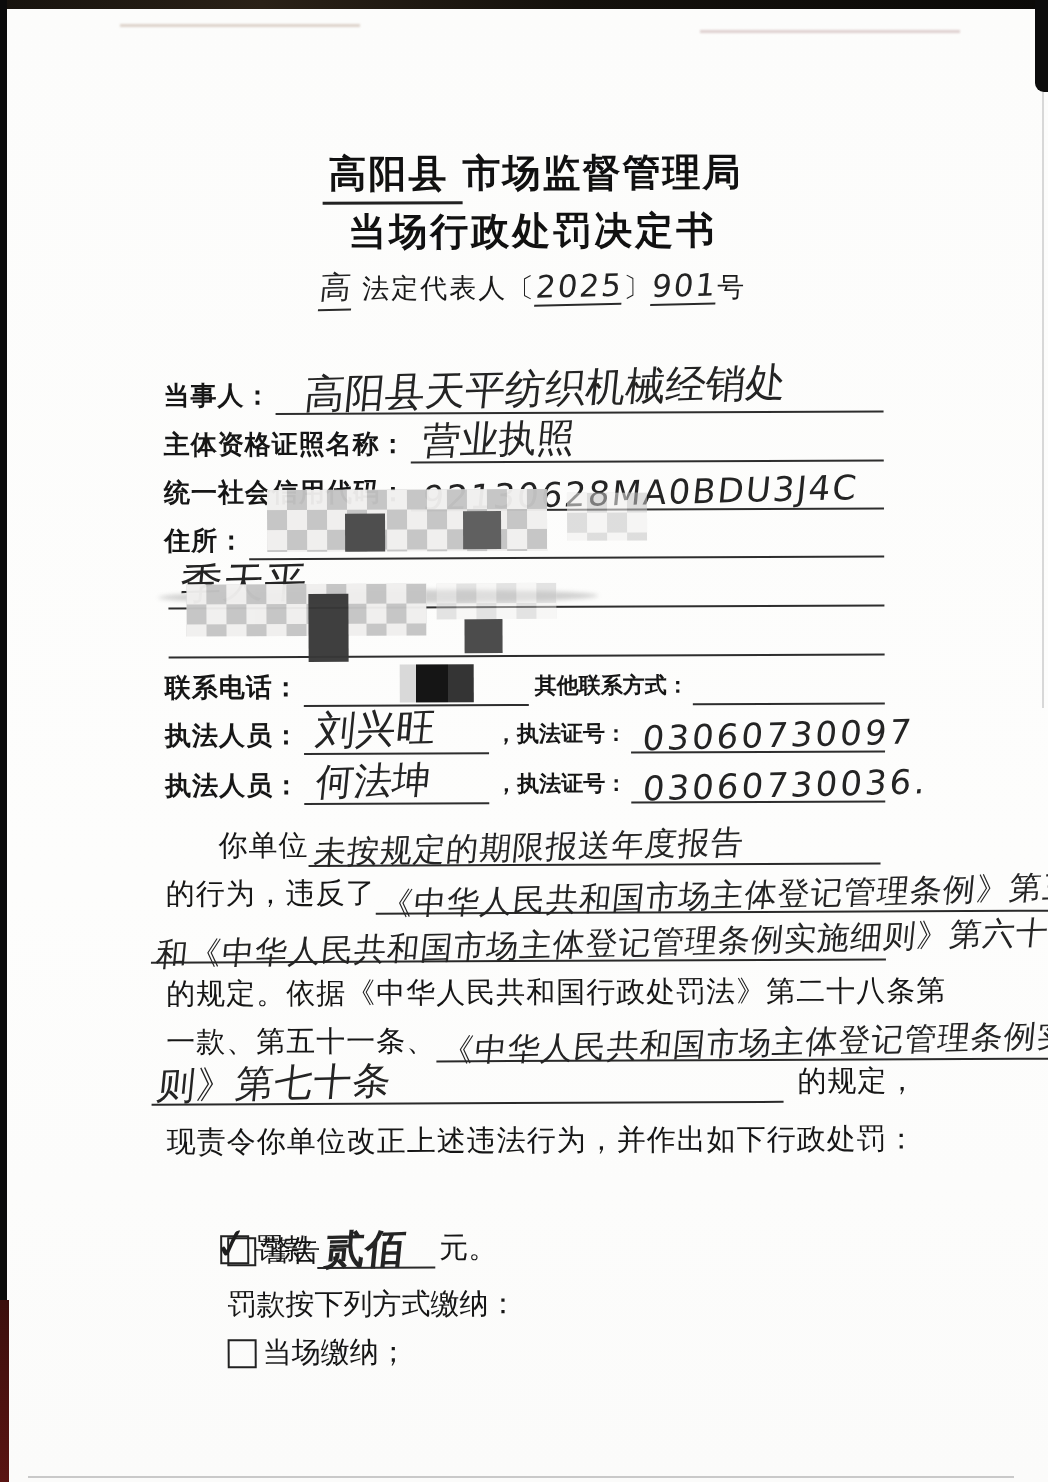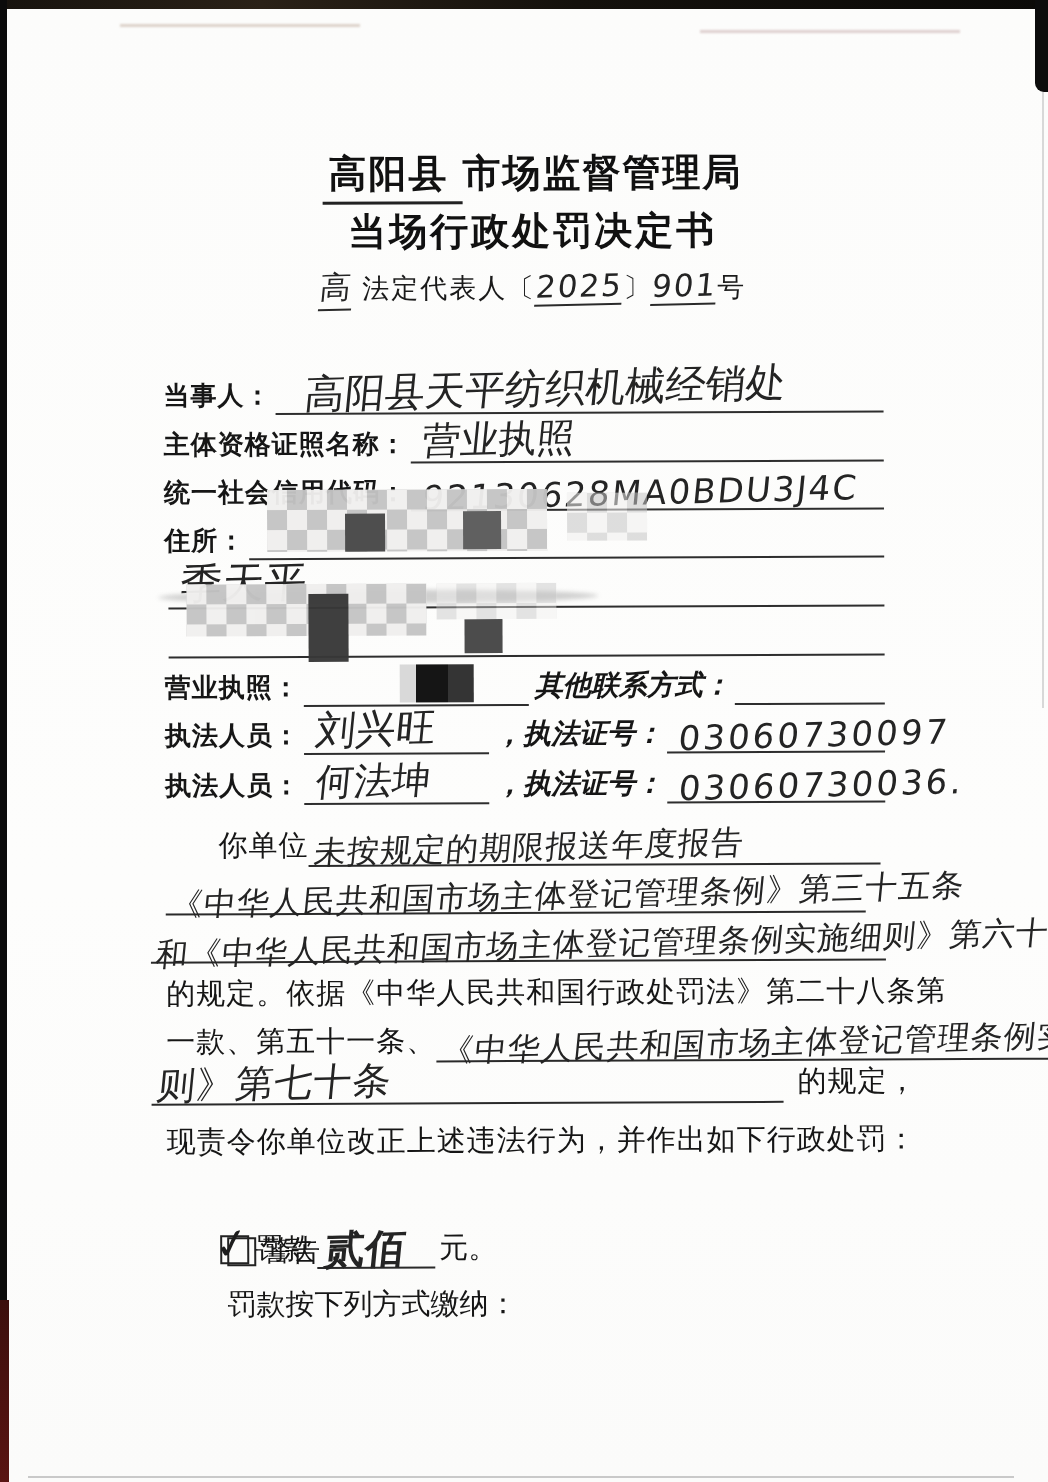--- a/index.html
+++ b/index.html
@@ -37,21 +37,21 @@
     transform:skewX(-7deg) rotate(-1.2deg);
     white-space:nowrap;
   }
 
   
   .fline{position:absolute;left:165px;width:720px;display:flex;align-items:flex-end;height:42px;}
   .lbl{font-size:26px;font-weight:600;letter-spacing:1px;line-height:40px;white-space:nowrap;color:#161616;}
   .fill{flex:1;border-bottom:2px solid #2e2e2e;position:relative;height:42px;margin-left:4px;}
   .fill.fixed{flex:none;}
   .fill .hw{position:absolute;left:12px;bottom:-4px;font-size:34px;}
-  .seplbl{font-size:28px;font-weight:600;line-height:40px;white-space:nowrap;margin-left:6px;color:#161616;font-style:italic;}
+  .seplbl{font-size:22px;font-weight:600;line-height:40px;white-space:nowrap;margin-left:6px;color:#161616;}
 
   
   .mosaic{position:absolute;background:repeating-conic-gradient(#c4c4c4 0% 25%,#f0efee 0% 50%) 0 0/40px 40px;opacity:.96;}
   .mcell{position:absolute;}
   .smudge{position:absolute;background:#9a9a9a;opacity:.45;border-radius:50%;filter:blur(2px);}
 
   
   .bline{position:absolute;left:165px;display:flex;align-items:flex-end;height:46px;font-size:29px;letter-spacing:1px;color:#161616;}
   .bline .pr{line-height:44px;white-space:nowrap;font-weight:500;}
   .hwu{border-bottom:2px solid #2a2a2a;position:relative;height:46px;display:inline-block;}
@@ -124,21 +124,21 @@
         <span class="smudge" style="left:-10px;top:-24px;width:440px;height:14px"></span>
         <span class="mosaic" style="left:18px;top:-30px;width:240px;height:52px">
           <span class="mcell" style="left:122px;top:10px;width:40px;height:68px;background:#383838"></span>
         </span>
         <span class="mcell" style="left:296px;top:6px;width:38px;height:34px;background:#4c4c4c"></span>
         <span class="mosaic" style="left:268px;top:-30px;width:120px;height:36px;opacity:.45"></span>
       </span>
     </div>
 
     <div class="fline" style="top:664px">
-      <span class="lbl">营业执照：</span>
+      <span class="lbl">联系电话：</span>
       <span class="fill fixed" style="width:225px">
         <span class="mcell" style="left:96px;top:2px;width:74px;height:38px;background:linear-gradient(90deg,#d9d9d9 0 16px,#151515 16px 48px,#343434 48px 74px)"></span>
       </span>
       <span class="seplbl">其他联系方式：</span>
       <span class="fill">
         <span class="hw"></span>
       </span>
     </div>
 
     <div class="fline" style="top:712px">
@@ -164,20 +164,21 @@
     </div>
 
     <div class="bline" style="top:820px;left:218px">
       <span class="pr">你单位</span>
       <span class="hwu" style="width:572px">
         <span class="hw">未按规定的期限报送年度报告</span>
       </span>
     </div>
 
     <div class="bline" style="top:868px">
+      <span class="pr">的行为，违反了</span>
       <span class="hwu" style="width:700px">
         <span class="hw">《中华人民共和国市场主体登记管理条例》第三十五条</span>
       </span>
     </div>
 
     <div class="bline" style="top:916px;left:150px">
       <span class="hwu" style="width:735px">
         <span class="hw">和《中华人民共和国市场主体登记管理条例实施细则》第六十三条</span>
       </span>
     </div>
@@ -219,20 +220,26 @@
       <span class="amt">
         <span class="hw">贰佰</span>
       </span>
       <span>元。</span>
     </div>
 
     <div class="pline" style="top:1284px">
       <span>罚款按下列方式缴纳：</span>
     </div>
 
+    <div class="pline" style="top:1332px">
+      <span class="cb">
+          <span class="tick"></span>
+        </span>
+      <span>当场缴纳；</span>
+    </div>
 
   </div>
 
   <div class="edge-top"></div>
   <div class="edge-top-smudge"></div>
   <div class="edge-top-smudge2"></div>
   <div class="edge-left"></div>
   <div class="edge-left-red"></div>
   <div class="edge-right-top"></div>
   <div class="edge-right-line"></div>

